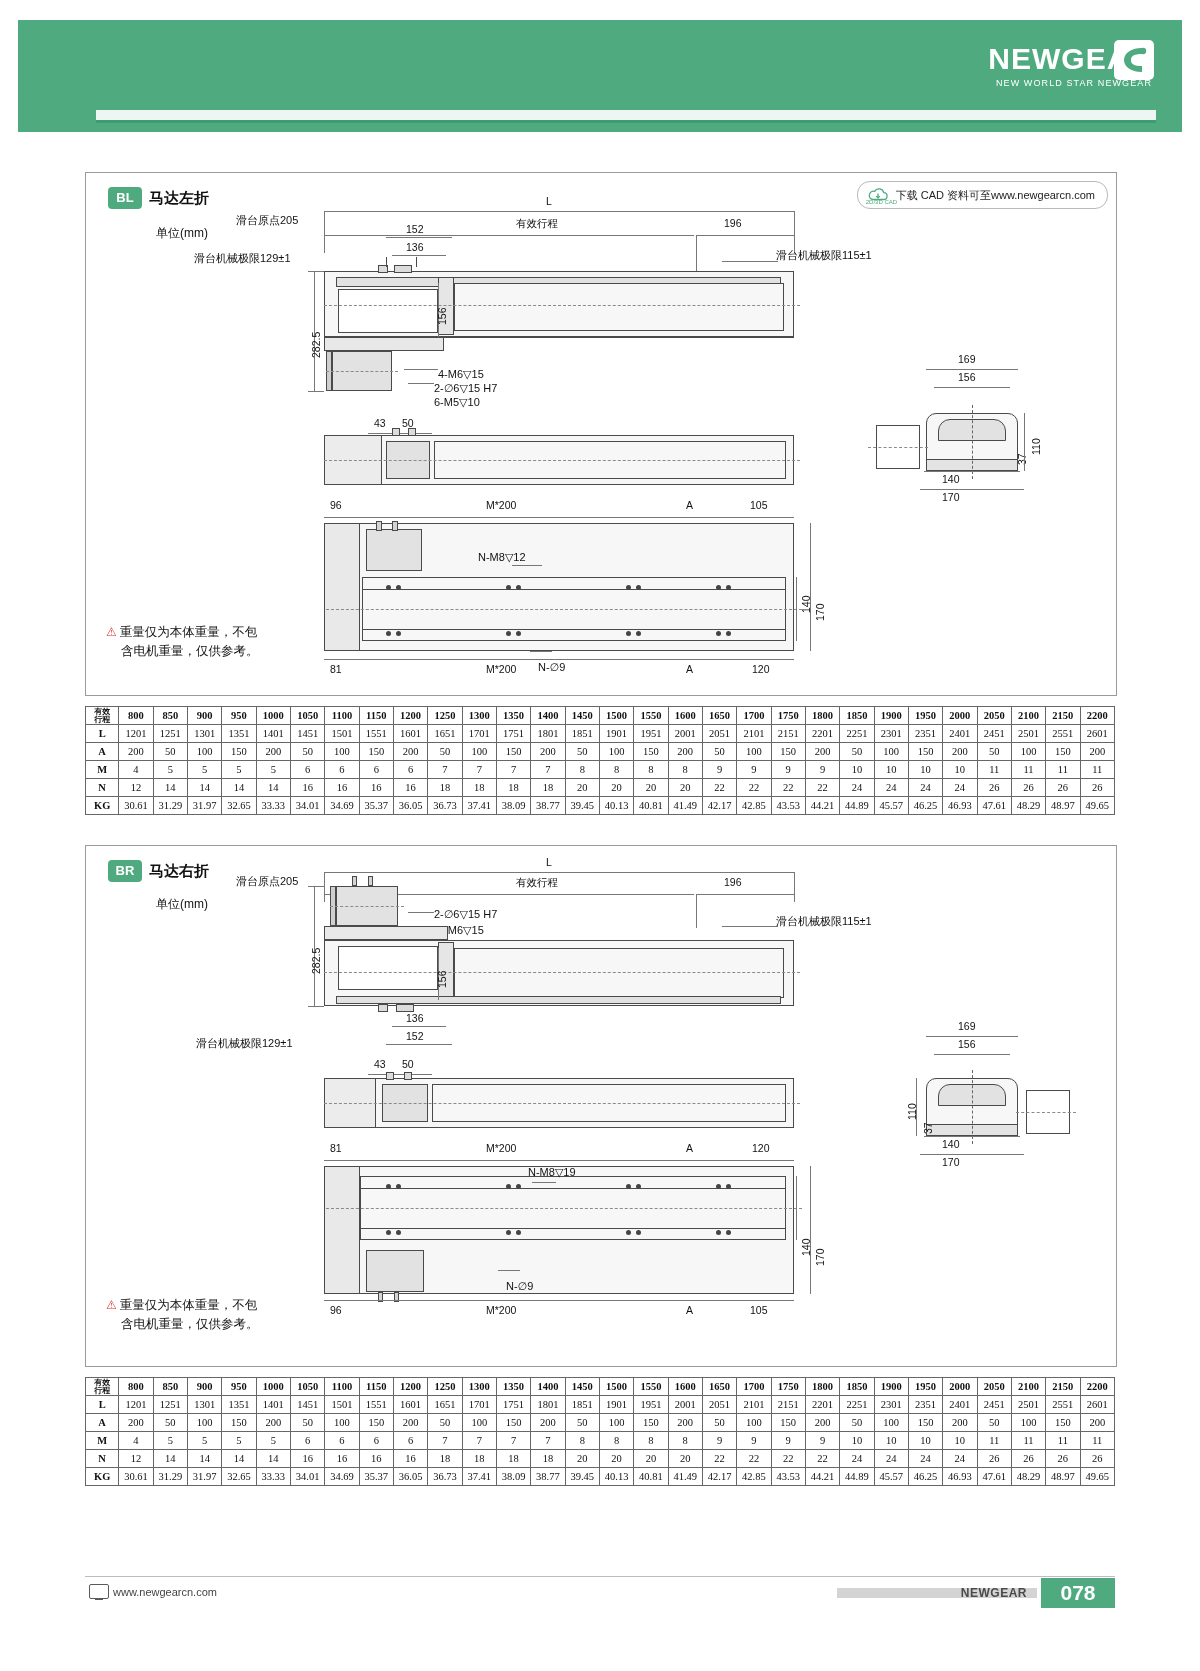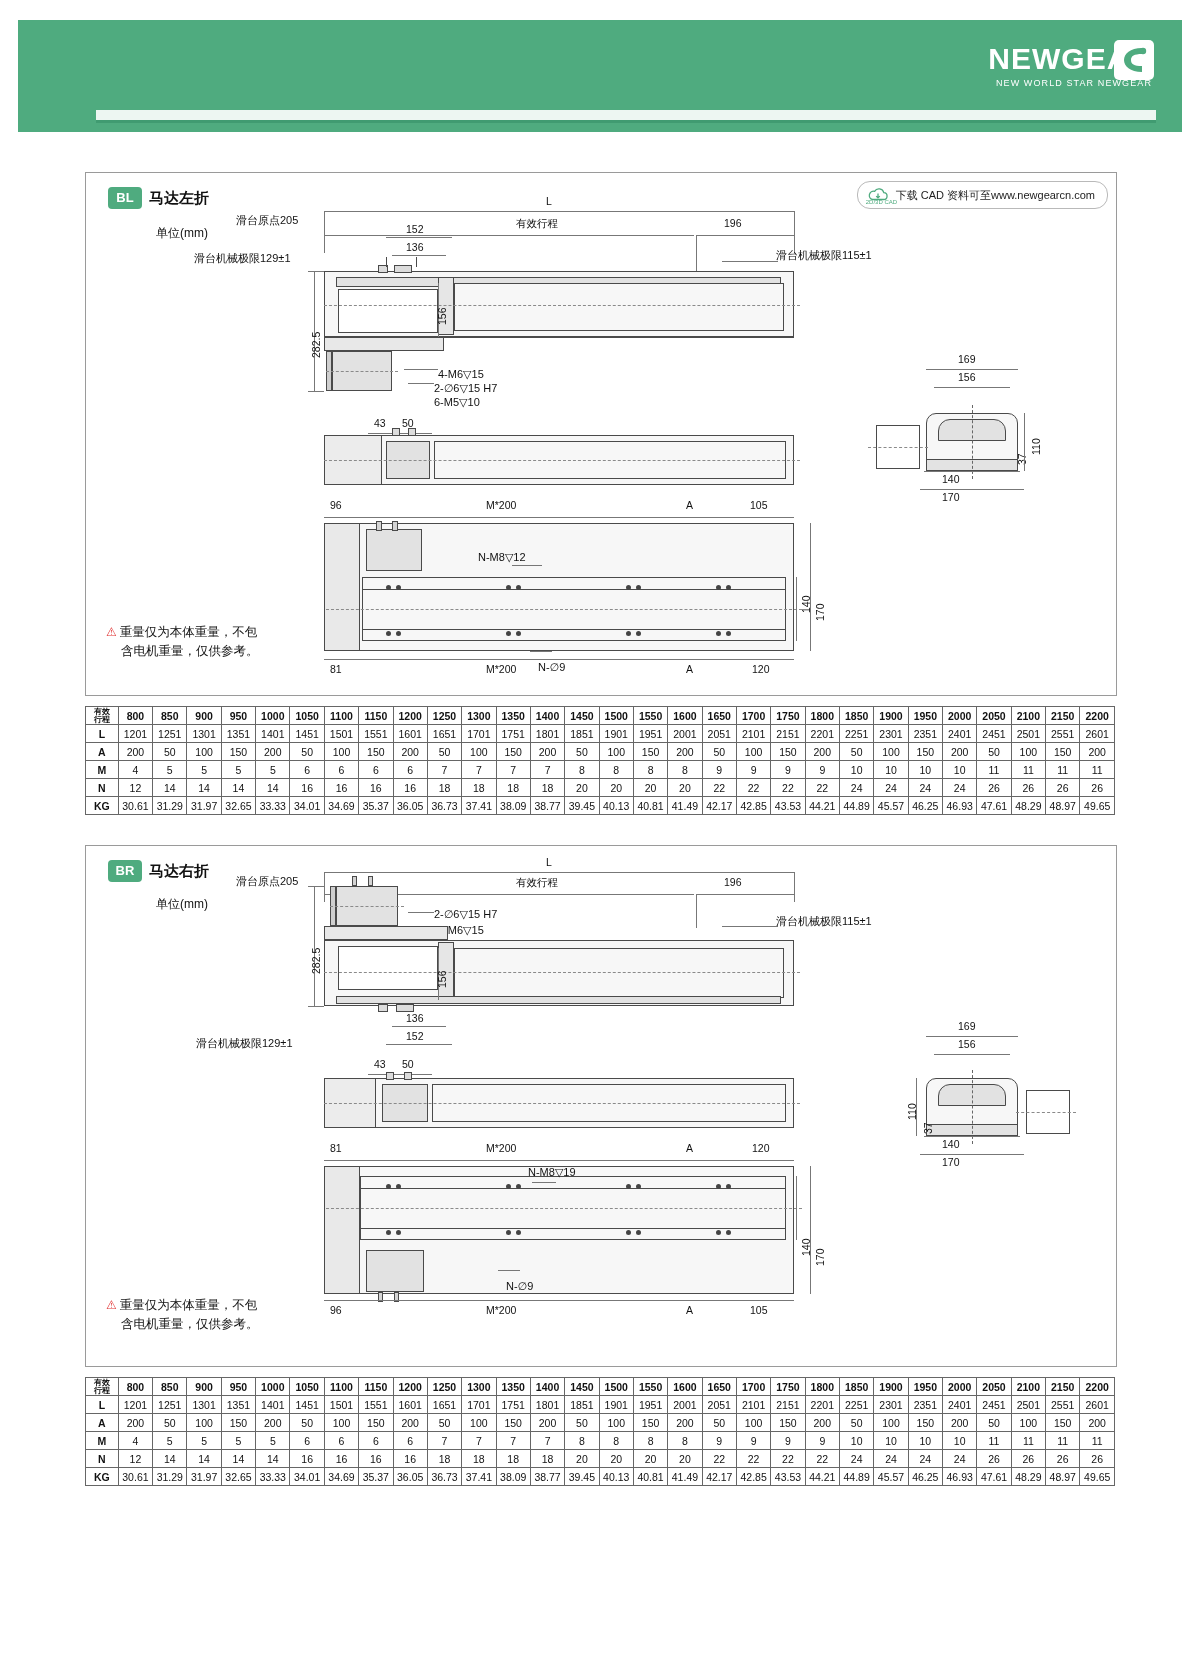--- a/index.html
+++ b/index.html
@@ -56,21 +56,21 @@
   .dashv{position:absolute;border-left:1px dashed #666;width:0;}
   .cl{position:absolute;border-top:1px dashed #8a8a8a;height:0;}
   .dim{position:absolute;font-size:10.5px;color:#111;white-space:nowrap;}
   .dimv{position:absolute;font-size:10.5px;color:#111;white-space:nowrap;
         transform-origin:0 0;transform:rotate(-90deg);}
   .lbl{position:absolute;font-size:11px;color:#111;white-space:nowrap;}
   .ext{position:absolute;border-left:1px solid #777;width:0;}
   .exth{position:absolute;border-top:1px solid #777;height:0;}
 
   
-  .tbl{position:absolute;border-collapse:collapse;font-size:10.5px;}
+  .tbl{position:absolute;border-collapse:collapse;font-size:10.5px;font-family:Liberation Serif, serif;}
   .tbl td,.tbl th{border:1px solid #666;text-align:center;padding:0;height:17px;
       font-weight:normal;color:#111;}
   .tbl .rh{width:34px;font-weight:bold;}
   .tbl .hdr td{font-weight:bold;}
   .tbl .corner{font-size:8px;line-height:8px;}
 
   
   .footer{position:absolute;left:85px;top:1576px;width:1030px;height:40px;}
   .f-line{position:absolute;left:0;top:0;width:1030px;height:1px;background:#bdbdbd;}
   .f-web{position:absolute;left:28px;top:10px;font-size:11px;color:#444;}
@@ -809,14 +809,22 @@
           <td>46.25</td>
           <td>46.93</td>
           <td>47.61</td>
           <td>48.29</td>
           <td>48.97</td>
           <td>49.65</td>
         </tr>
       </tbody>
     </table>
 
+  <div class="footer">
+    <div class="f-line"></div>
+    <div class="f-mon"></div>
+    <div class="f-web">www.newgearcn.com</div>
+    <div class="f-greybar"></div>
+    <div class="f-brand">NEWGEAR</div>
+    <div class="f-pagebox">078</div>
+  </div>
 
 </div>
 
 </body></html>

